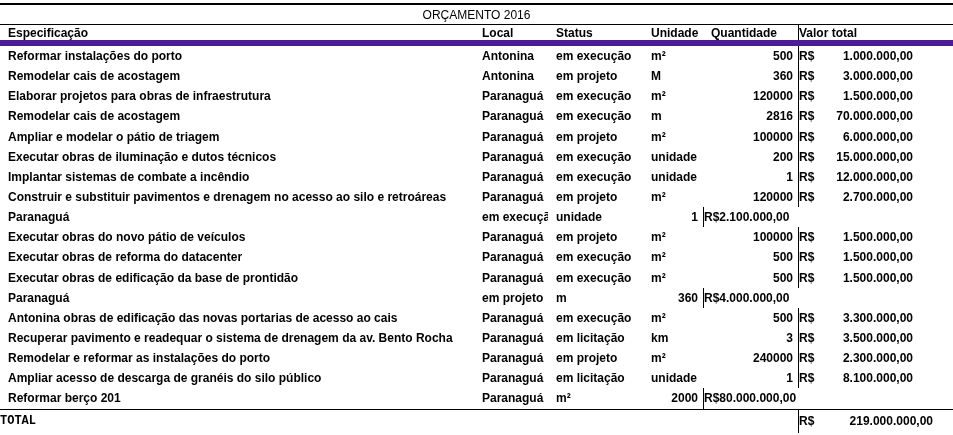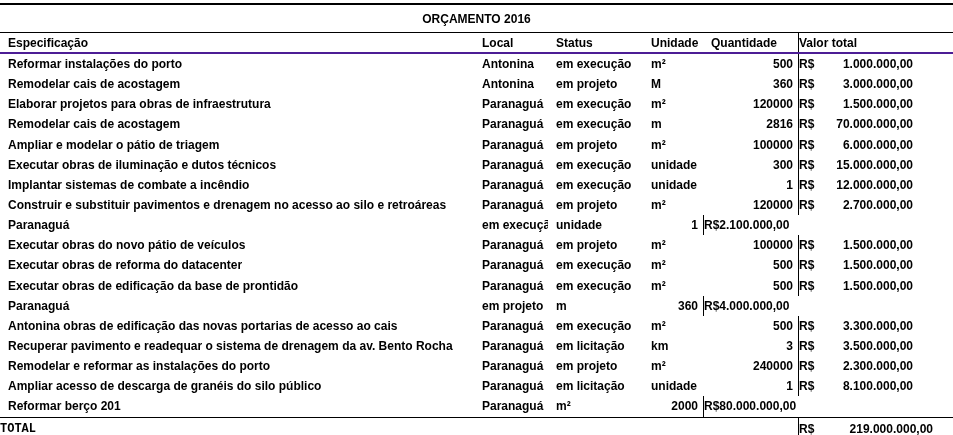--- a/index.html
+++ b/index.html
@@ -10,35 +10,35 @@
     background: #ffffff;
     color: #000000;
     font-family: "Liberation Sans", sans-serif;
     font-size: 12px;
     overflow: hidden;
   }
   .title-row {
     margin-top: 3px;
     border-top: 2px solid #000;
     border-bottom: 1px solid #000;
-    height: 30px;
+    height: 22px;
     display: flex;
     align-items: center;
     justify-content: center;
-    font-weight: bold;
+    font-weight: normal;
   }
   .row {
     display: grid;
     grid-template-columns: 474px 74px 95px 60px 95px 1fr;
     align-items: center;
     font-weight: bold;
   }
   .header-row {
     height: 21px;
-    border-bottom: 2px solid #4c1d95;
+    border-bottom: 6px solid #4c1d95;
     font-weight: bold;
   }
   .data-row { height: 20.15px; }
   .cell { white-space: nowrap; overflow: hidden; height: 100%; display: flex; align-items: center; }
   .c-espec, .c-local, .c-status, .c-unidade { padding-left: 8px; }
   .c-quant { justify-content: flex-end; padding-right: 5px; }
   .header-row .c-quant { justify-content: flex-start; padding-left: 8px; text-align: right; }
   .c-valor {
     border-left: 1px solid #000;
   }
@@ -126,21 +126,21 @@
       <div class="cell c-valor">
         <span>R$</span>
         <span>6.000.000,00</span>
       </div>
     </div>
       <div class="row data-row">
       <div class="cell c-espec">Executar obras de iluminação e dutos técnicos</div>
       <div class="cell c-local">Paranaguá</div>
       <div class="cell c-status">em execução</div>
       <div class="cell c-unidade">unidade</div>
-      <div class="cell c-quant">300</div>
+      <div class="cell c-quant">200</div>
       <div class="cell c-valor">
         <span>R$</span>
         <span>15.000.000,00</span>
       </div>
     </div>
       <div class="row data-row">
       <div class="cell c-espec">Implantar sistemas de combate a incêndio</div>
       <div class="cell c-local">Paranaguá</div>
       <div class="cell c-status">em execução</div>
       <div class="cell c-unidade">unidade</div>

